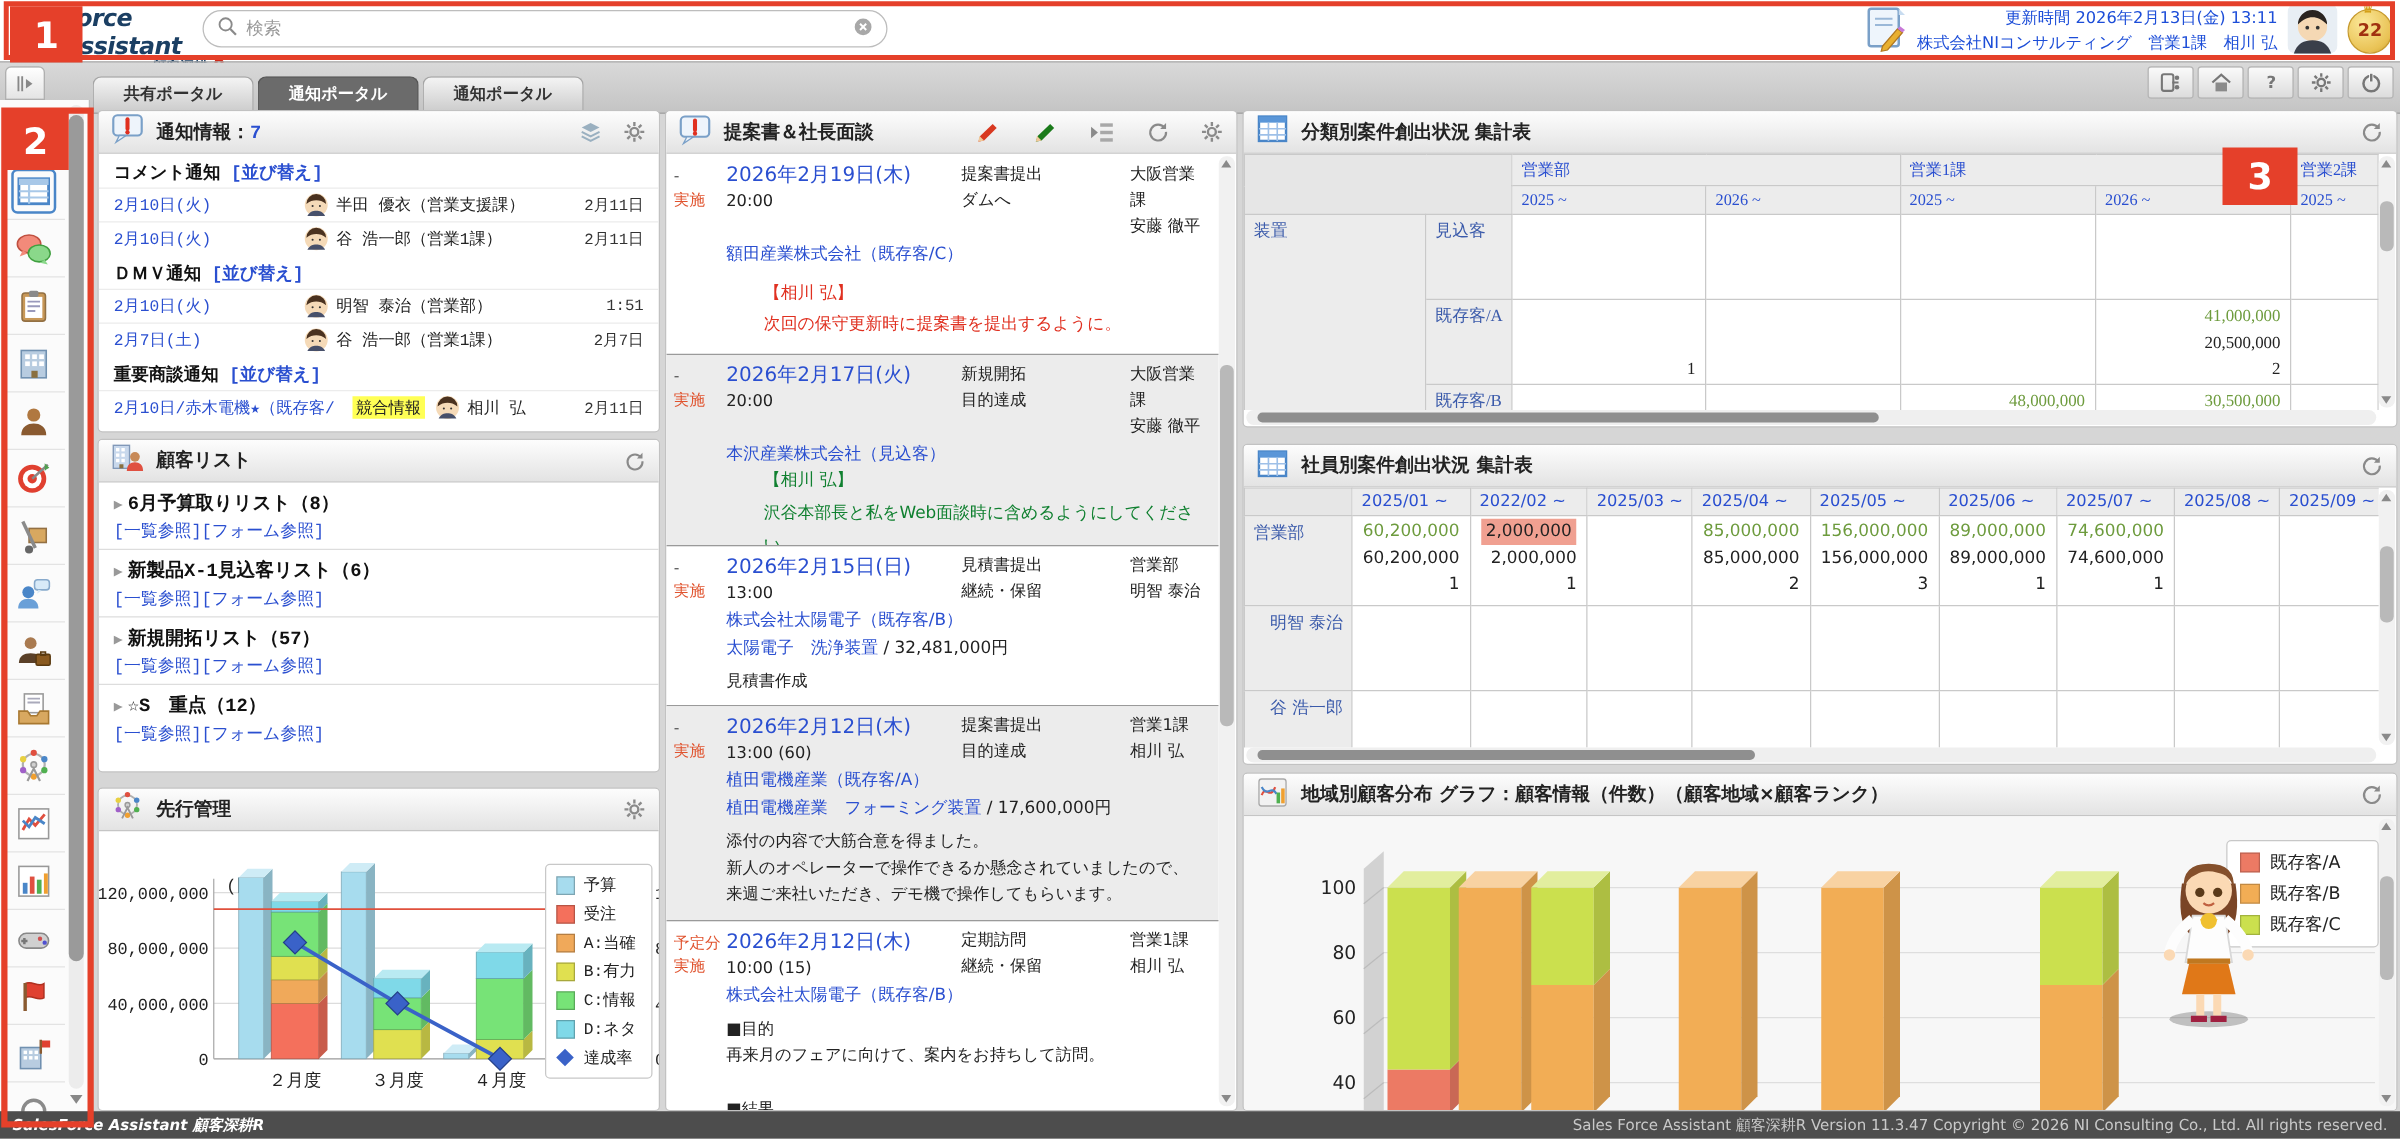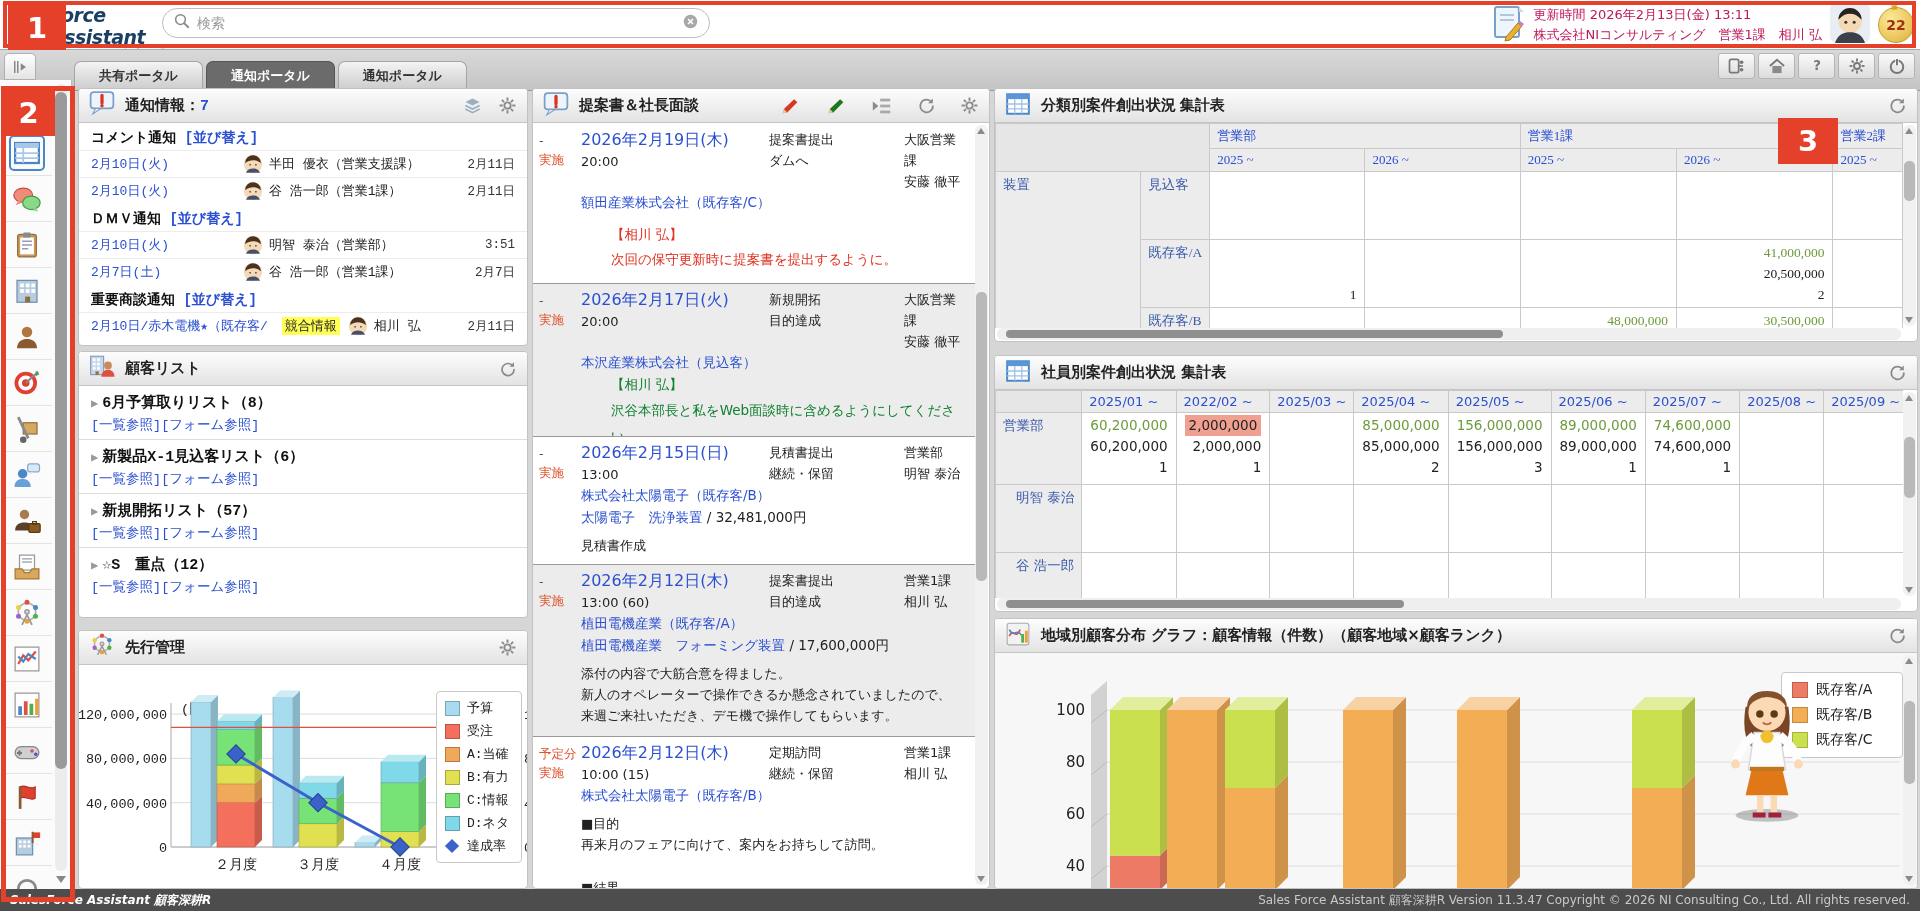--- a/index.html
+++ b/index.html
@@ -14,21 +14,21 @@
   #logo .lmain { font-size:19px; font-weight:bold; font-style:italic; color:#1b3f63; letter-spacing:-0.5px; }
   #logo .lmain .ga { color:#3fae49; }
   #logo .lsub { text-align:right; font-size:11px; font-weight:bold; color:#1b3f63; margin-top:-2px; }
   #logo .lsub .lr { color:#d02818; font-size:13px; font-style:italic; }
   #search { position:absolute; left:162px; top:8px; width:548px; height:30px; background:#fff;
             border:1px solid #bdbdbd; border-radius:16px; display:flex; align-items:center; padding:0 10px; gap:6px; }
   #search input { flex:1; border:none; outline:none; font-size:14px; color:#333; background:transparent;
                   font-family:"DejaVu Sans","Liberation Sans",sans-serif; }
   #search input::placeholder { color:#999; }
   #hdr-right { position:absolute; right:6px; top:3px; display:flex; align-items:center; gap:8px; }
-  #hdr-lines { font-size:13px; color:#be185d; line-height:1.55; }
+  #hdr-lines { text-align:right; font-size:13px; color:#1d4ed8; line-height:1.55; }
   #rank { position:relative; width:36px; height:36px; border-radius:50%;
           background:radial-gradient(circle at 35% 30%, #fbe89a, #e9c254 70%, #c79a2e);
           border:1px solid #c79a2e; display:flex; align-items:center; justify-content:center; }
   #rank span { font-size:14px; font-weight:bold; color:#a03010; }
   #rank::before { content:"♛"; position:absolute; top:-9px; left:10px; font-size:12px; color:#d4a017; }
 
   
   #tabrow { position:absolute; top:49px; left:0; right:0; height:42px;
             background:linear-gradient(#d9d9d9,#c4c4c4); border-top:1px solid #aaa; border-bottom:1px solid #9a9a9a; }
   #collapse-btn { position:absolute; left:4px; top:3px; width:32px; height:27px; background:linear-gradient(#fff,#e4e4e4);
@@ -507,21 +507,21 @@
         <span class="nav">
                 <svg width="20" height="20" viewBox="0 0 24 24">
                   <circle cx="12" cy="12" r="11" fill="#f5dab8"></circle>
                   <path d="M2.5 11a9.5 9.5 0 0 1 19 0c-3.2-2.6-6.3-3.6-9.5-3.6S5.7 8.4 2.5 11z" fill="#4a3220"></path>
                   <circle cx="8.5" cy="13" r="1" fill="#333"></circle>
                   <circle cx="15.5" cy="13" r="1" fill="#333"></circle>
                   <path d="M3.5 22.5c2-4 5.2-5 8.5-5s6.5 1 8.5 5z" fill="#47506a"></path>
                 </svg>
               </span>
         <span class="nname">明智 泰治（営業部）</span>
-        <span class="nwhen">3:51</span>
+        <span class="nwhen">1:51</span>
       </div>
             <div class="nrow">
         <a class="ndate blue">2月7日(土)</a>
 
         <span class="nav">
                 <svg width="20" height="20" viewBox="0 0 24 24">
                   <circle cx="12" cy="12" r="11" fill="#f5dab8"></circle>
                   <path d="M2.5 11a9.5 9.5 0 0 1 19 0c-3.2-2.6-6.3-3.6-9.5-3.6S5.7 8.4 2.5 11z" fill="#4a3220"></path>
                   <circle cx="8.5" cy="13" r="1" fill="#333"></circle>
                   <circle cx="15.5" cy="13" r="1" fill="#333"></circle>

